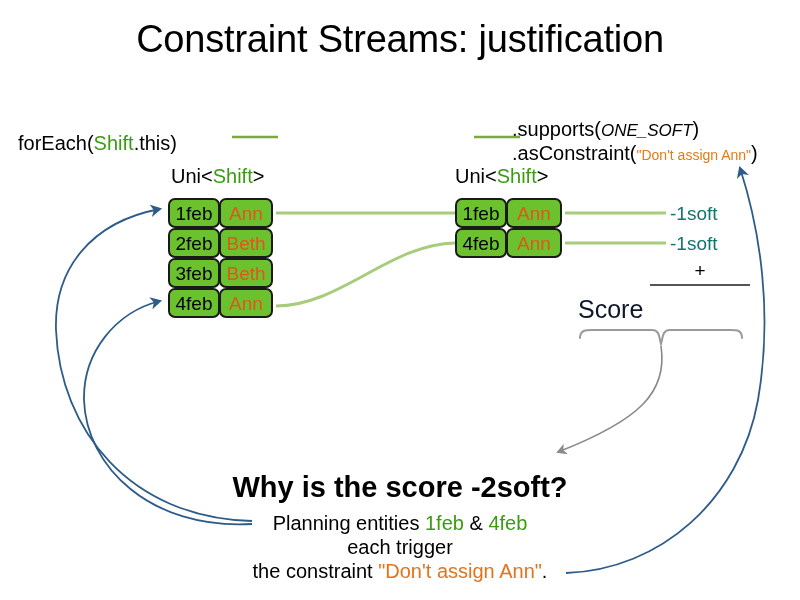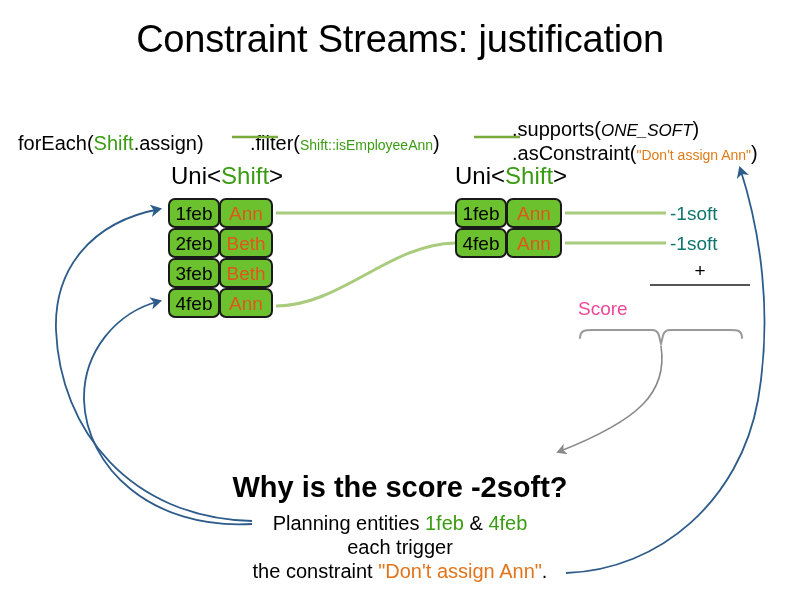--- a/index.html
+++ b/index.html
@@ -65,21 +65,21 @@
   .code .smallcap { font-size: 17px; font-style: italic; }
 
   #code-foreach     { left: 18px;  top: 131px; }
   #code-filter      { left: 250px; top: 131px; }
   #code-penalize    { left: 512px; top: 117px; }
   #code-asconstraint{ left: 512px; top: 141px; }
 
   
   .uni-label {
     position: absolute;
-    font-size: 24px;
+    font-size: 20px;
     line-height: 24px;
     white-space: nowrap;
     color: #000;
   }
   .uni-label .green { color: #3b9c13; }
   #uni-left  { left: 171px; top: 164px; }
   #uni-right { left: 455px; top: 164px; }
 
   
   .tuple-col { position: absolute; }
@@ -132,23 +132,23 @@
   #sum-rule {
     position: absolute;
     left: 650px; top: 284px;
     width: 100px;
     height: 2px;
     background: #555555;
   }
   #score-label {
     position: absolute;
     left: 578px; top: 298px;
-    font-size: 19px;
+    font-size: 25px;
     line-height: 22px;
-    color: #ec4899;
+    color: #0f172a;
     white-space: nowrap;
   }
   #score-total {
     position: absolute;
     left: 650px; top: 298px;
     width: 100px;
     text-align: center;
     font-size: 19px;
     line-height: 22px;
     color: #000;
@@ -183,26 +183,23 @@
   #explain-3 { top: 559px; }
 </style>
 </head>
 <body>
 
 <div id="slide">
 
   <div class="title">Constraint Streams: justification</div>
 
   <div class="code" id="code-foreach">
-    <span>forEach(</span><span class="green">Shift</span><span>.assign)</span>
-  </div>
-
-  <div class="code" id="code-filter">
-    <span>.filter(</span><span class="green small">Shift::isEmployeeAnn</span><span>)</span>
-  </div>
+    <span>forEach(</span><span class="green">Shift</span><span>.this)</span>
+  </div>
+
 
   <div class="code" id="code-penalize">
     <span>.supports(</span><span class="smallcap">ONE_SOFT</span><span>)</span>
   </div>
 
   <div class="code" id="code-asconstraint">
     <span>.asConstraint(</span><span class="orange small">"Don't assign Ann"</span><span>)</span>
   </div>
 
   <div class="uni-label" id="uni-left">

